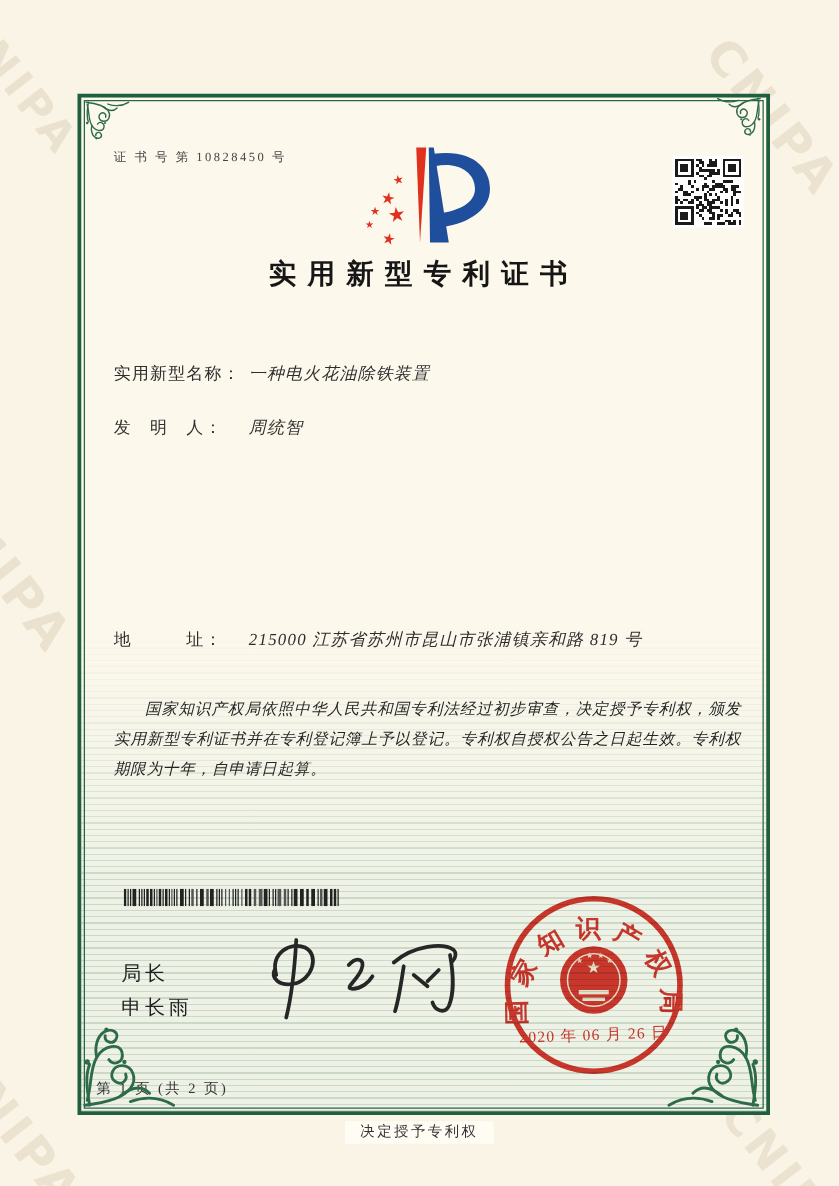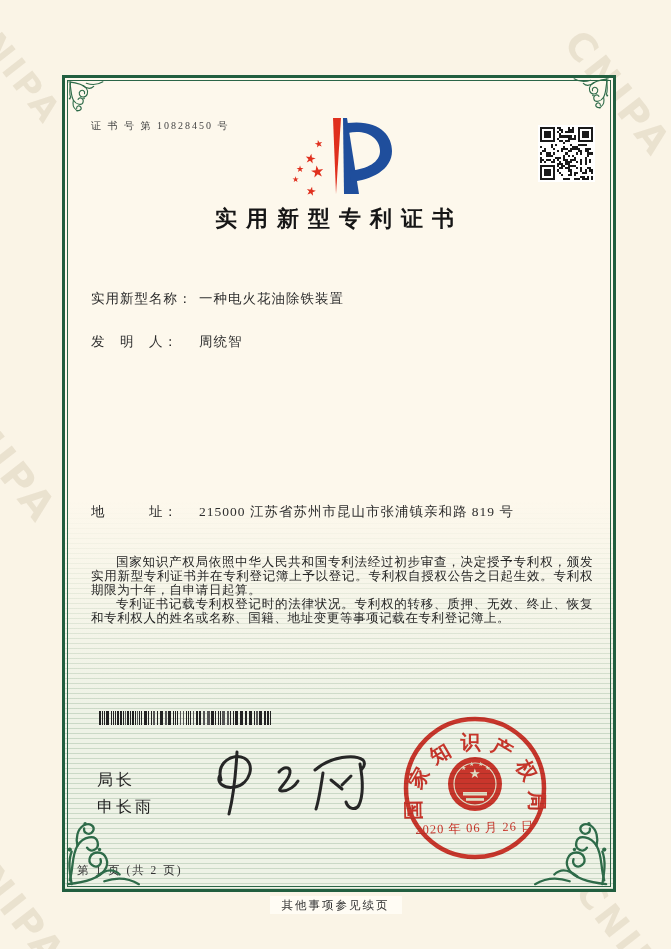--- a/index.html
+++ b/index.html
@@ -27,24 +27,24 @@
   .frame::before{
     content:""; position:absolute; inset:2px; border:1px solid #2a6547; pointer-events:none;
   }
   .cert-no{ position:absolute; left:26px; top:41px; font-size:10px; letter-spacing:2px; color:#444;}
   .logo{ position:absolute; left:226px; top:32px; width:104px; height:92px;}
   .qr{ position:absolute; left:473px; top:47px; width:53px; height:53px; background:#fff; padding:2px;}
   .title{ position:absolute; left:0; top:126px; width:100%; text-align:center;
     font-size:22px; font-weight:bold; letter-spacing:9px; color:#161616;}
   .field{ position:absolute; left:26px; font-size:13.5px; color:#2e2e2e; white-space:nowrap;}
   .flabel{ display:inline-block; min-width:108px; letter-spacing:1px;}
-  .fvalue{ letter-spacing:1px;}
+  .fvalue{ letter-spacing:1px;font-style:italic;}
   .field .pair2{ position:absolute; left:285px; top:0;}
   .paras{ position:absolute; left:26px; top:477px; width:502px;
-    font-size:12.5px; line-height:14px; letter-spacing:.6px; color:#262626; text-align:justify;}
+    font-size:12.5px; line-height:24px; letter-spacing:.6px; color:#262626; text-align:justify;font-style:italic;}
   .paras p{ margin:0; text-indent:2em;}
   .barcode{ position:absolute; left:34px; top:633px; width:172px; height:14px;}
   .signer{ position:absolute; left:32px; top:688px; font-size:16px; letter-spacing:3px; color:#222;
     font-family:"Liberation Sans", sans-serif; line-height:27px;}
   .signature{ position:absolute; left:138px; top:668px; width:195px; height:72px; z-index:4;}
   .seal{ position:absolute; left:334px; top:634px; width:152px; height:152px; z-index:5;
     opacity:.92; mix-blend-mode:multiply;}
   .page-info{ position:absolute; left:0; top:785px; width:100%; text-align:left;
     font-size:11.5px; letter-spacing:2px; color:#333;padding-left:12px;}
   .note{ position:absolute; left:0; top:898px; width:100%; text-align:center; z-index:3;
@@ -296,21 +296,20 @@
     </div>
     <div class="field" style="top:255px;">
       <span class="flabel">发　明　人：</span><span class="fvalue">周统智</span>
     </div>
     <div class="field" style="top:425px;">
       <span class="flabel">地　　　址：</span><span class="fvalue">215000 江苏省苏州市昆山市张浦镇亲和路 819 号</span>
     </div>
 
     <div class="paras">
       <p>国家知识产权局依照中华人民共和国专利法经过初步审查，决定授予专利权，颁发实用新型专利证书并在专利登记簿上予以登记。专利权自授权公告之日起生效。专利权期限为十年，自申请日起算。</p>
-      <p>专利证书记载专利权登记时的法律状况。专利权的转移、质押、无效、终止、恢复和专利权人的姓名或名称、国籍、地址变更等事项记载在专利登记簿上。</p>
     </div>
 
     <svg class="barcode" id="barcode-svg" viewBox="0 0 172 14" preserveAspectRatio="none">
         <rect x="0" y="0" width="2" height="14" fill="#222"></rect>
         <rect x="3" y="0" width="1" height="14" fill="#222"></rect>
         <rect x="5" y="0" width="1" height="14" fill="#222"></rect>
         <rect x="7" y="0" width="3" height="14" fill="#222"></rect>
         <rect x="12" y="0" width="1" height="14" fill="#222"></rect>
         <rect x="14" y="0" width="1" height="14" fill="#222"></rect>
         <rect x="16" y="0" width="1" height="14" fill="#222"></rect>
@@ -419,16 +418,16 @@
       <use href="#flourish"></use>
     </svg>
   <svg class="corner br" viewBox="0 0 100 100">
       <use href="#flourish"></use>
     </svg>
   <svg class="corner tr" viewBox="0 0 100 100">
       <use href="#flourish"></use>
     </svg>
 
   <div class="note">
-    <span>其他事项参见续页</span>
+    <span>决定授予专利权</span>
   </div>
 
 </div>
 
 </body></html>

